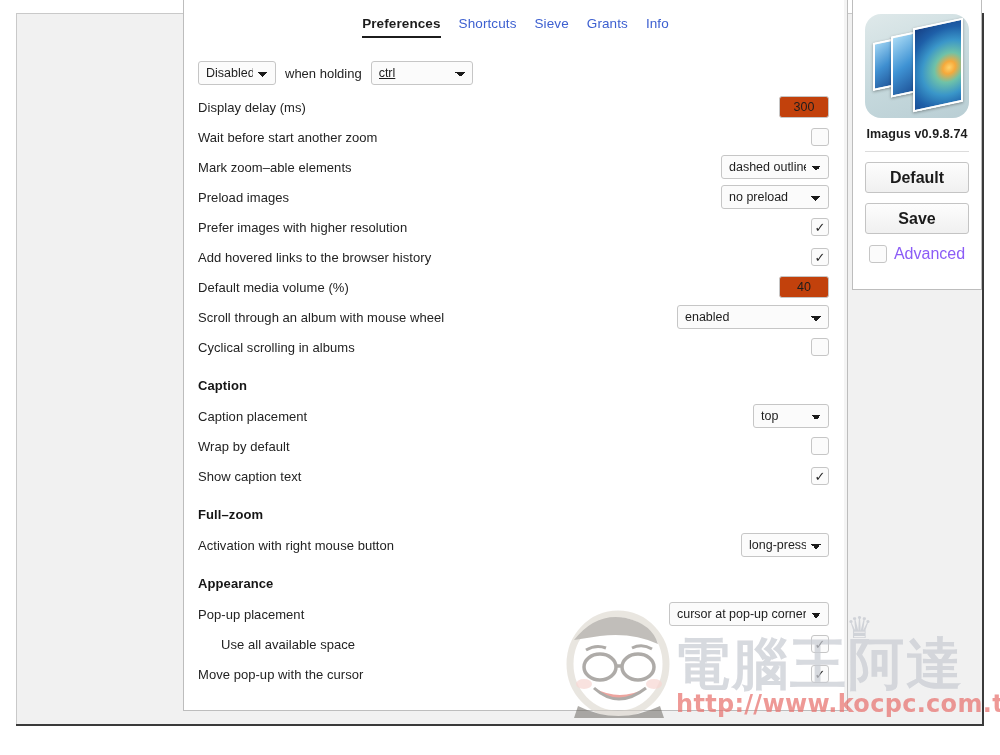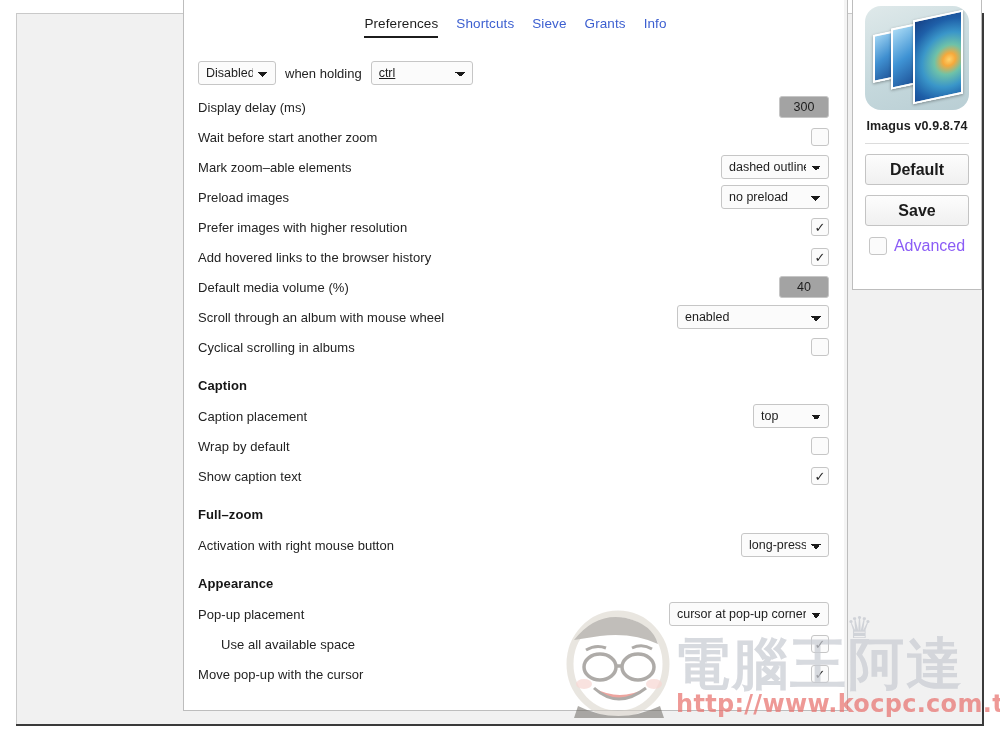--- a/index.html
+++ b/index.html
@@ -68,21 +68,21 @@
     font-size: 13.5px;
     color: #3c5fd0;
     cursor: pointer;
     padding-bottom: 5px;
     white-space: nowrap;
     letter-spacing: 0.1px;
   }
   .tab.active {
     color: #1c1c1c;
     border-bottom: 2px solid #1c1c1c;
-    font-weight: 400;
+    font-weight: 700;
   }
 
   
   .settings {
     position: absolute;
     left: 0; top: 44px;
     width: 100%;
     padding: 0 17px 0 13px;
     box-sizing: border-box;
   }
@@ -157,21 +157,21 @@
   select.w-scroll   { width: 152px; }
   select.w-top      { width: 76px; }
   select.w-longpress{ width: 88px; }
   select.w-popup    { width: 160px; }
 
   input.num {
     font-family: "Liberation Sans", sans-serif;
     font-size: 12.5px;
     color: #1d1d1d;
     text-align: center;
-    background: #a3a3a3;
+    background: #c2410c;
     border: 1px solid #c6c6c6;
     border-radius: 3px;
     width: 50px; height: 22px;
     padding: 0 4px;
     box-sizing: border-box;
   }
 
   .checkbox {
     width: 18px; height: 18px;
     border: 1px solid #c6c6c6;
@@ -195,21 +195,21 @@
   
   .sidebar {
     position: absolute;
     left: 852px; top: 0px;
     width: 130px; height: 290px;
     background: #ffffff;
     border: 1px solid #bdbdbd;
     border-top: none;
     box-sizing: border-box;
     text-align: center;
-    padding-top: 4px;
+    padding-top: 12px;
   }
   .logo {
     width: 104px; height: 104px;
     margin: 2px auto 0 auto;
     border-radius: 16px;
     position: relative;
     overflow: hidden;
     background: linear-gradient(160deg, #dfe9ea 0%, #c6d9dd 55%, #b9ced4 100%);
   }
   .logo .card {

